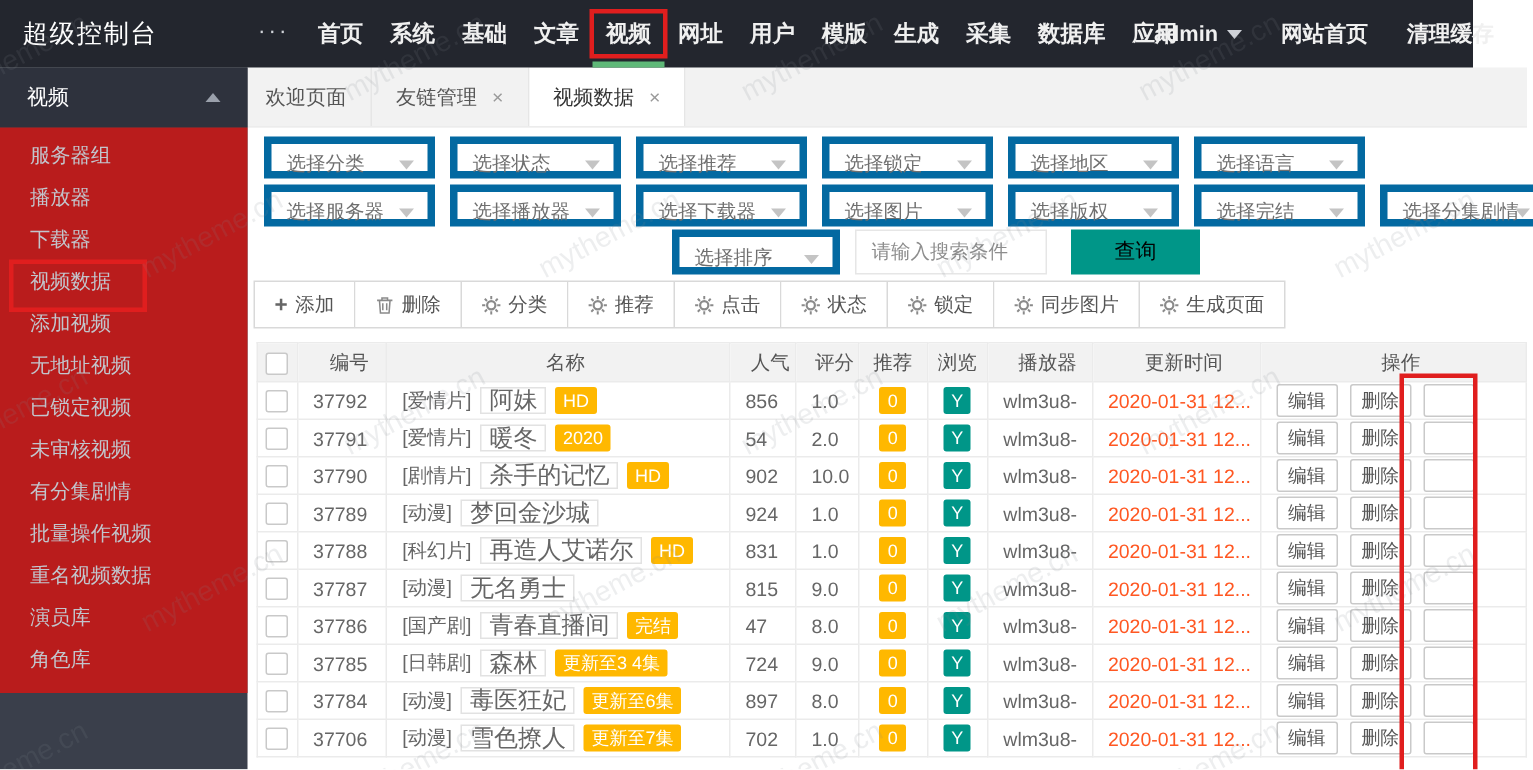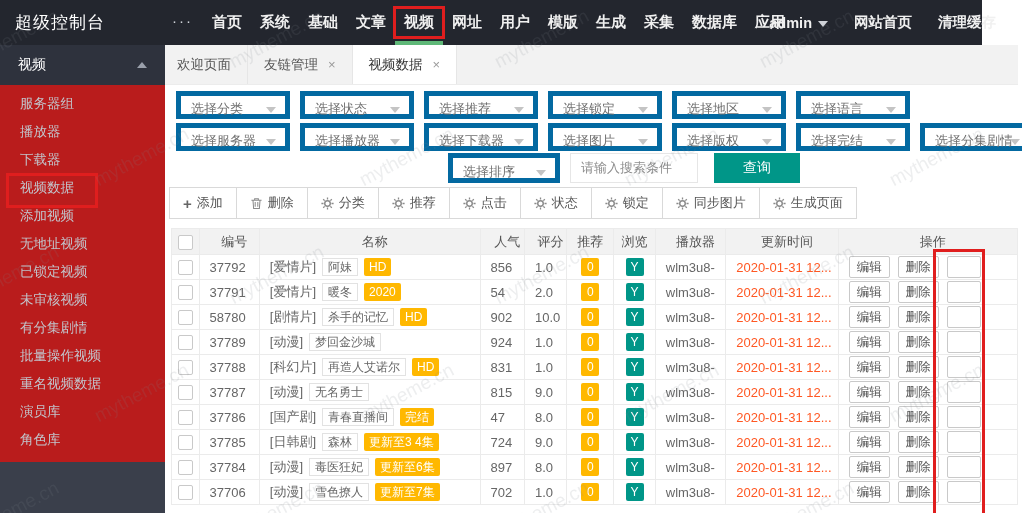--- a/index.html
+++ b/index.html
@@ -41,37 +41,37 @@
   .filter-row { position:absolute; left:15px; display:flex; gap:10px; }
   #filters1 { top:46px; } #filters2 { top:78px; }
   .select { position:relative; width:114px; height:28px; border:5px solid #0369a1; background:#fff; color:#6f6f6f; font-size:13px; line-height:26px; padding:0 10px; cursor:pointer; white-space:nowrap; }
   .select .caret { position:absolute; right:9px; top:11px; width:0; height:0; border-left:5px solid transparent; border-right:5px solid transparent; border-top:6px solid #c4c4c4; }
 
   
   #sort-select { position:absolute; left:287px; top:108px; width:112px; height:30px; line-height:28px; }
   #sort-select .caret { top:12px; }
   #search-input { position:absolute; left:409px; top:108px; width:128px; height:30px; border:1px solid #e6e6e6; padding:0 10px; font-size:13px; color:#333; font-family:Liberation Mono, monospace; }
   #search-input::placeholder { color:#8d8d8d; }
-  #search-btn { position:absolute; left:553px; top:108px; width:86px; height:30px; background:#009688; color:#ffffff; border:none; font-size:14px; cursor:pointer; font-family:inherit; }
+  #search-btn { position:absolute; left:553px; top:108px; width:86px; height:30px; background:#009688; color:#000000; border:none; font-size:14px; cursor:pointer; font-family:inherit; }
 
   
   #toolbar { position:absolute; left:8px; top:142px; display:flex; border:1px solid #d9d9d9; height:32px; background:#fff; }
   .tb-btn { display:flex; align-items:center; gap:5px; padding:0 13px; font-size:13px; color:#555; border-right:1px solid #d9d9d9; background:#fff; cursor:pointer; white-space:nowrap; }
   .tb-btn:last-child { border-right:none; }
   .tb-btn svg { display:block; }
   .plus-glyph { font-size:15px; color:#666; font-weight:bold; line-height:1; }
 
   
   #grid { position:absolute; left:10px; top:183px; border-collapse:collapse; table-layout:fixed; background:#fff; }
   #grid th, #grid td { border:1px solid #ebebeb; font-weight:normal; overflow:hidden; white-space:nowrap; }
   #grid th { height:26px; background:#f2f2f2; color:#555; text-align:center; padding-left:10px; font-size:13px; }
   #grid th.c, #grid td.c { text-align:center; padding-left:0; }
   #grid td { height:25px; color:#666; padding-left:10px; font-size:13px; }
   .cb { width:15px; height:15px; border:1px solid #c9c9c9; border-radius:2px; background:#fff; display:inline-block; vertical-align:middle; cursor:pointer; }
-  .tag { display:inline-block; border:1px solid #e2e2e2; padding:0 5px; height:18px; line-height:17px; margin:0 6px; color:#666; font-size:12px; vertical-align:middle; }
+  .tag { display:inline-block; border:1px solid #e2e2e2; padding:0 5px; height:18px; line-height:17px; margin:0 6px; color:#666; font-size:16px; vertical-align:middle; }
   .badge { display:inline-block; min-width:18px; padding:0 5px; height:18px; line-height:18px; background:#FFB800; color:#fff; border-radius:2px; font-size:12px; text-align:center; vertical-align:middle; }
   .badge.teal { background:#009688; }
   .time { color:#FF5722; }
   .op-btn { display:inline-block; height:22px; line-height:20px; padding:0 7px; border:1px solid #c9c9c9; border-radius:2px; background:#fff; color:#555; font-size:12.5px; margin-right:8px; cursor:pointer; vertical-align:middle; }
   .op-btn.stub { width:34px; }
 
   
   .redbox { position:absolute; border:3px solid #e01e1e; z-index:60; pointer-events:none; }
   #redbox-actions { left:933px; top:249px; width:52px; height:280px; }
   #watermarks { position:absolute; inset:0; z-index:50; pointer-events:none; overflow:hidden; }
@@ -306,21 +306,21 @@
             <td>54</td>
             <td>2.0</td>
             <td class="c"><span class="badge">0</span></td>
             <td class="c"><span class="badge teal">Y</span></td>
             <td>wlm3u8-</td>
             <td><span class="time">2020-01-31 12...</span></td>
             <td><span class="op-btn">编辑</span><span class="op-btn">删除</span><span class="op-btn stub"></span></td>
           </tr>
           <tr>
             <td class="c"><span class="cb"></span></td>
-            <td>58780</td>
+            <td>37790</td>
             <td><span>[剧情片]</span><span class="tag">杀手的记忆</span><span class="badge">HD</span></td>
             <td>902</td>
             <td>10.0</td>
             <td class="c"><span class="badge">0</span></td>
             <td class="c"><span class="badge teal">Y</span></td>
             <td>wlm3u8-</td>
             <td><span class="time">2020-01-31 12...</span></td>
             <td><span class="op-btn">编辑</span><span class="op-btn">删除</span><span class="op-btn stub"></span></td>
           </tr>
           <tr>

